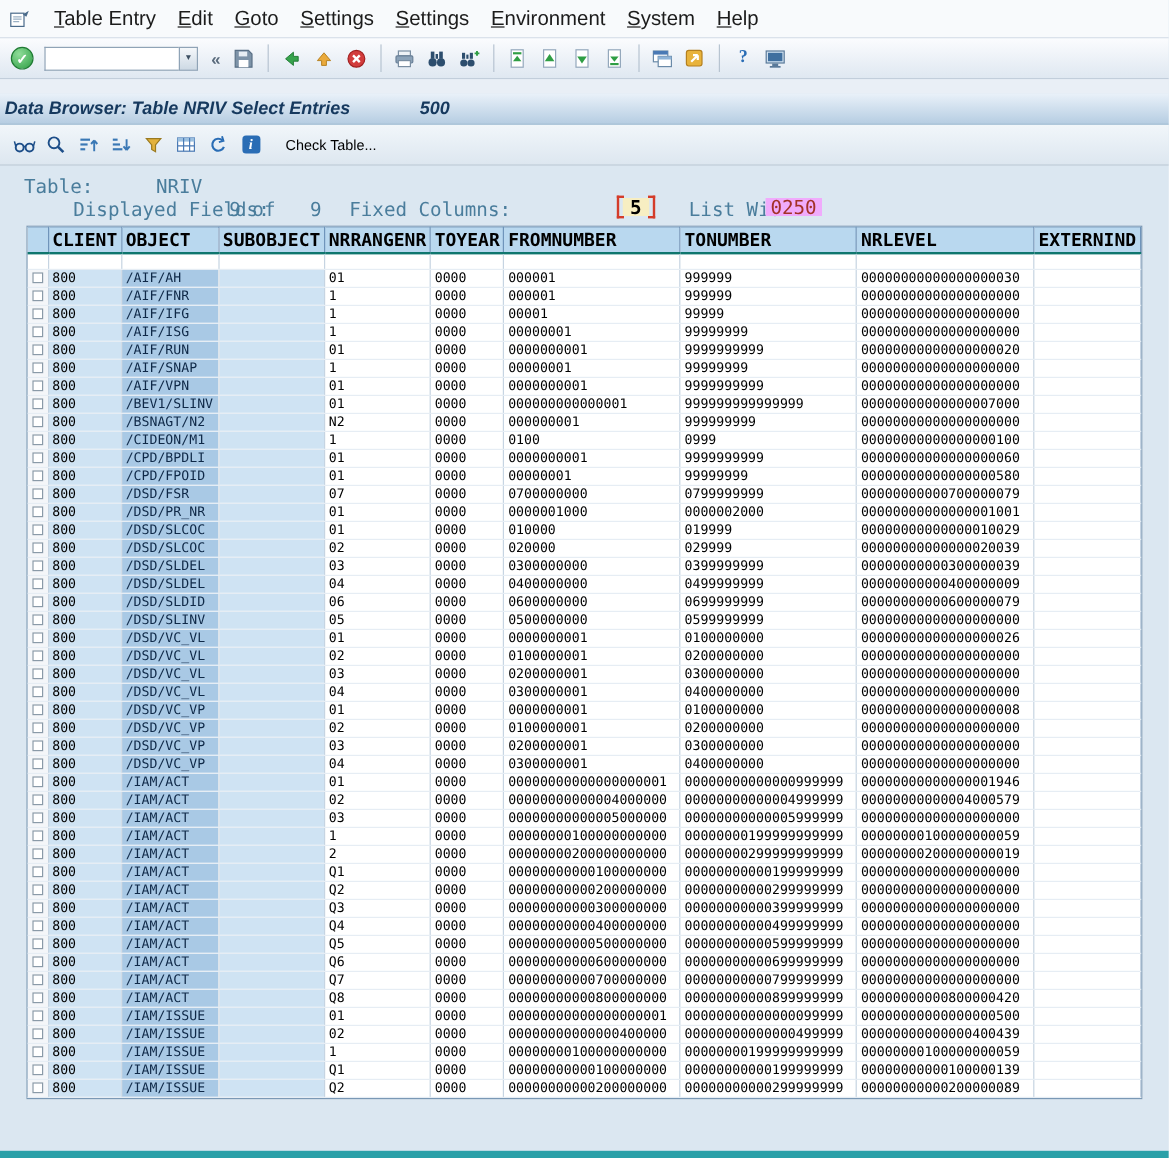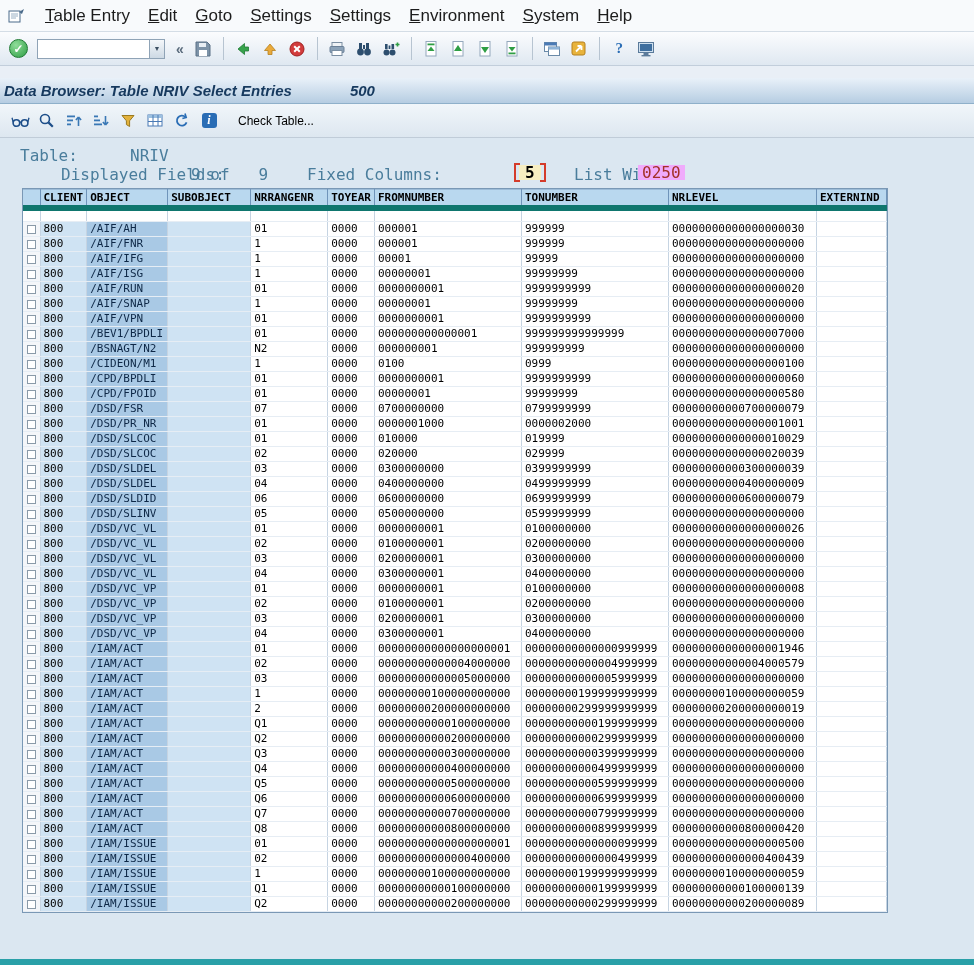--- a/index.html
+++ b/index.html
@@ -89,23 +89,23 @@
   
   .grid {
     position: absolute; left: 22px; top: 50px;
     background: #fff; border: 1px solid #7a98b5;
   }
   table { border-collapse: collapse; table-layout: fixed; font-family: "DejaVu Sans Mono", monospace; font-size: 11px; }
   col.w-chk { width: 17px; } col.w-client { width: 42px; } col.w-object { width: 81px; }
   col.w-subobj { width: 83px; } col.w-nrr { width: 77px; } col.w-toyear { width: 43px; }
   col.w-from { width: 147px; } col.w-to { width: 147px; } col.w-lvl { width: 148px; } col.w-ext { width: 70px; }
   th {
-    background: #b9d8ef; color: #000; font-weight: bold; font-size: 11px;
+    background: #b9d8ef; color: #000; font-weight: bold; font-size: 15px;
     text-align: left; height: 18px; padding: 1px 3px;
-    border-right: 1px solid #6f94ba; border-bottom: 6px solid #0f766e; border-top: 1px solid #9cbcd8;
+    border-right: 1px solid #6f94ba; border-bottom: 2px solid #0f766e; border-top: 1px solid #9cbcd8;
     white-space: nowrap; overflow: hidden;
   }
   td {
     height: 15px; padding: 0 3px; white-space: nowrap; overflow: hidden; color: #000;
     border-right: 1px solid #c6d4e2; border-bottom: 1px solid #e6edf4;
   }
   .c-check { background: #f4f6f9; text-align: center; padding: 0; }
   .c-key   { background: #cfe3f3; }
   .c-obj   { background: #a9c9e5; color: #0e2847; margin-top: 13px; }
   .c-plain { background: #fff; }
@@ -316,21 +316,21 @@
     </span>
     <span class="check-table">Check Table...</span>
   </div>
 
   <div class="content">
     <div class="info">
       <span class="mono i-l1" style="left:20px">Table:</span>
       <span class="mono i-l1" style="left:130px">NRIV</span>
       <span class="mono i-l2" style="left:20px">Displayed Fields:</span>
       <span class="mono i-l2" style="left:150px">9 of   9</span>
-      <span class="mono i-l2" style="left:266px">Fixed Columns:</span>
+      <span class="mono i-l2" style="left:250px">Fixed Columns:</span>
       <span class="mono i-l2 fixed-badge" style="left:478px">5</span>
       <span class="mono i-l2" style="left:533px">List Width</span>
       <span class="mono i-l2 lw-val" style="left:597px">0250</span>
     </div>
 
     <div class="grid">
       <table>
         <colgroup>
           <col class="w-chk">
             <col class="w-client">
@@ -458,21 +458,21 @@
     <td class="c-plain">0000</td>
     <td class="c-plain">0000000001</td>
     <td class="c-plain">9999999999</td>
     <td class="c-plain">00000000000000000000</td>
     <td class="c-plain"></td>
   </tr>
 
   <tr>
     <td class="c-check"><span class="cb"></span></td>
     <td class="c-key">800</td>
-    <td class="c-obj">/BEV1/BPDLI</td>
+    <td class="c-obj">/BEV1/SLINV</td>
     <td class="c-key"></td>
     <td class="c-plain">01</td>
     <td class="c-plain">0000</td>
     <td class="c-plain">000000000000001</td>
     <td class="c-plain">999999999999999</td>
     <td class="c-plain">00000000000000007000</td>
     <td class="c-plain"></td>
   </tr>
 
   <tr>

